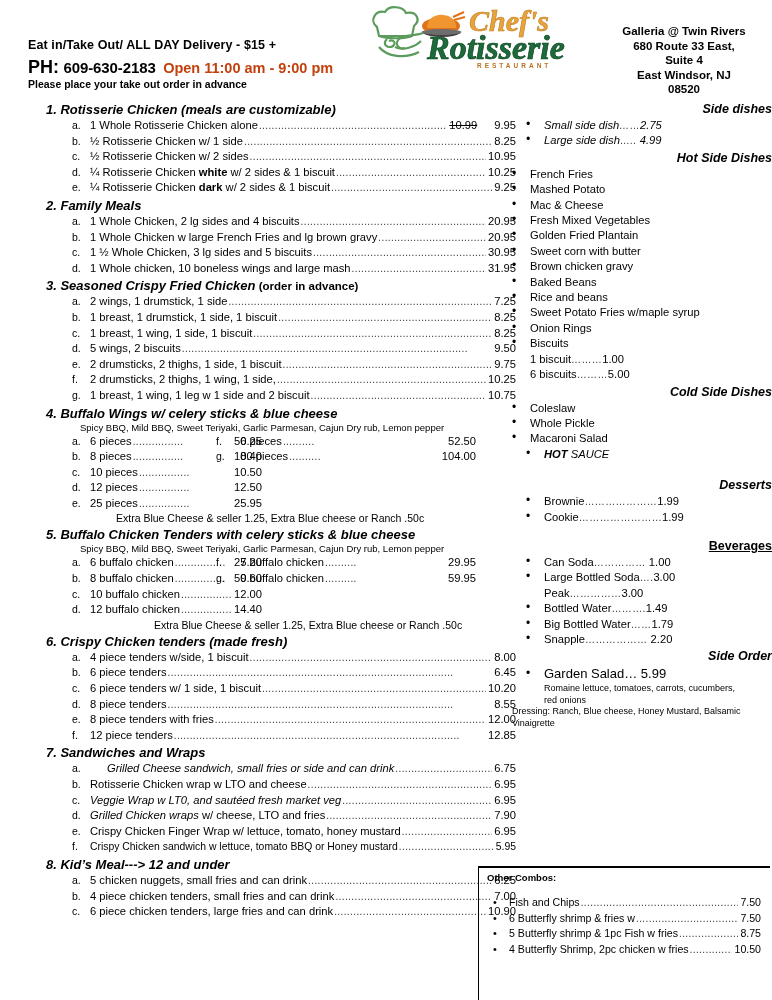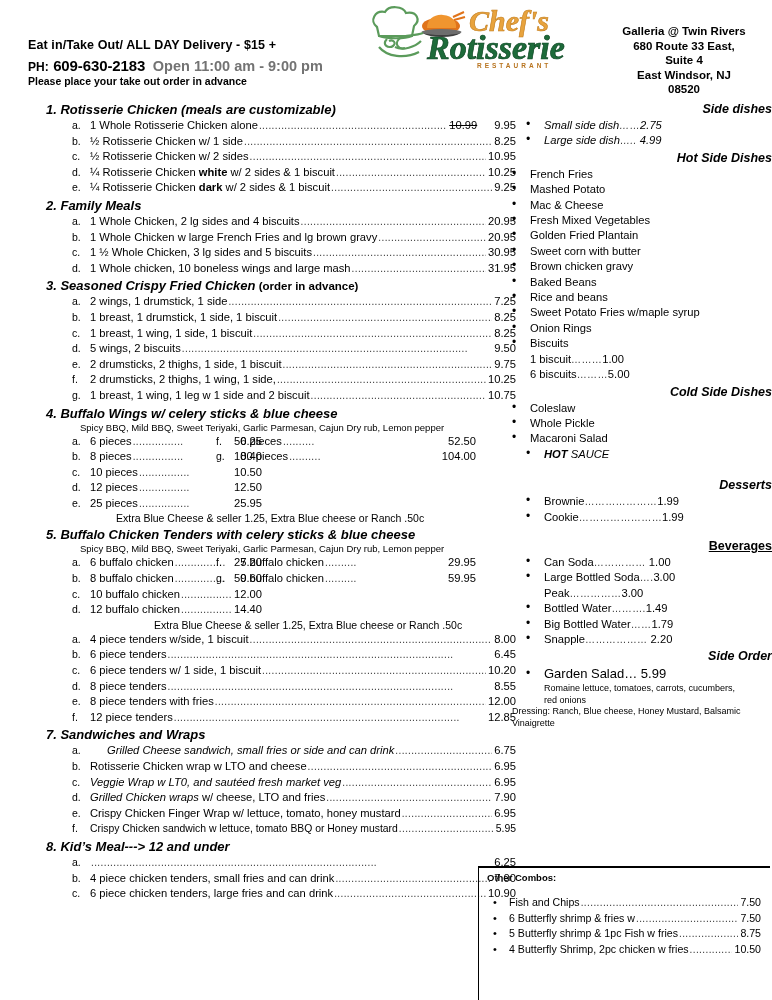--- a/index.html
+++ b/index.html
@@ -8,23 +8,23 @@
     font-family:"Liberation Sans","DejaVu Sans",sans-serif;
     color:#000;-webkit-font-smoothing:antialiased;
   }
   .page{position:relative;width:772px;height:1000px;}
 
   
   .header{position:relative;height:100px;}
   .hdr-left{position:absolute;left:28px;top:38px;width:350px;}
   .tagline{font-size:12.5px;font-weight:bold;letter-spacing:.1px;}
   .phone-row{margin-top:5px;white-space:nowrap;}
-  .ph-label{font-size:12px;font-weight:bold;}
+  .ph-label{font-size:18px;font-weight:bold;}
   .ph-num{font-size:15px;font-weight:bold;letter-spacing:-.1px;}
-  .open-hours{font-size:14.5px;font-weight:bold;color:#737373;margin-left:3px;}
+  .open-hours{font-size:14.5px;font-weight:bold;color:#c2410c;margin-left:3px;}
   .advance{font-size:10.5px;font-weight:bold;margin-top:0px;}
 
   .logo{position:absolute;left:365px;top:3px;width:245px;height:70px;}
   .logo svg{display:block;}
 
   .hdr-addr{position:absolute;left:600px;top:24px;width:168px;text-align:center;
             font-size:11.5px;font-weight:bold;line-height:14.5px;}
 
   
   .cols{position:relative;}
@@ -340,20 +340,21 @@
                 <span class="lt">g.</span>
                 <span class="nm">50 buffalo chicken</span>
                 <span class="dots">..........</span>
                 <span class="pr">59.95</span>
               </div>
             </div>
           </div>
           <div class="extra c">Extra Blue Cheese &amp; seller 1.25,  Extra Blue cheese or Ranch .50c</div>
         </div>
         <div class="sec">
+          <div class="sec-title">6. Crispy Chicken tenders (made fresh)</div>
           <div class="row">
             <span class="lt">a.</span>
             <span class="nm">4 piece tenders w/side,  1 biscuit</span>
             <span class="dots">..........................................................................................</span>
             <span class="pr">8.00</span>
           </div>
           <div class="row">
             <span class="lt">b.</span>
             <span class="nm">6 piece tenders</span>
             <span class="dots">..........................................................................................</span>
@@ -420,20 +421,21 @@
             <span class="lt">f.</span>
             <span class="nm">Crispy Chicken sandwich  w lettuce, tomato BBQ or Honey mustard</span>
             <span class="dots">..........................................................................................</span>
             <span class="pr">5.95</span>
           </div>
         </div>
         <div class="sec">
           <div class="sec-title">8. Kid’s Meal---&gt; 12 and under</div>
           <div class="row">
             <span class="lt">a.</span>
+            <span class="nm">5 chicken nuggets, small fries and can drink</span>
             <span class="dots">..........................................................................................</span>
             <span class="pr">6.25</span>
           </div>
           <div class="row">
             <span class="lt">b.</span>
             <span class="nm">4 piece chicken tenders, small fries and can drink</span>
             <span class="dots">..........................................................................................</span>
             <span class="pr">7.00</span>
           </div>
           <div class="row">

